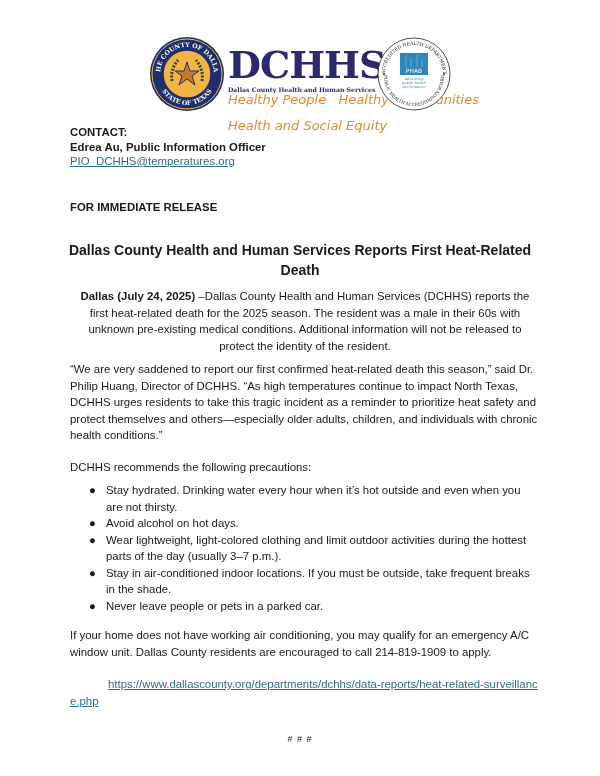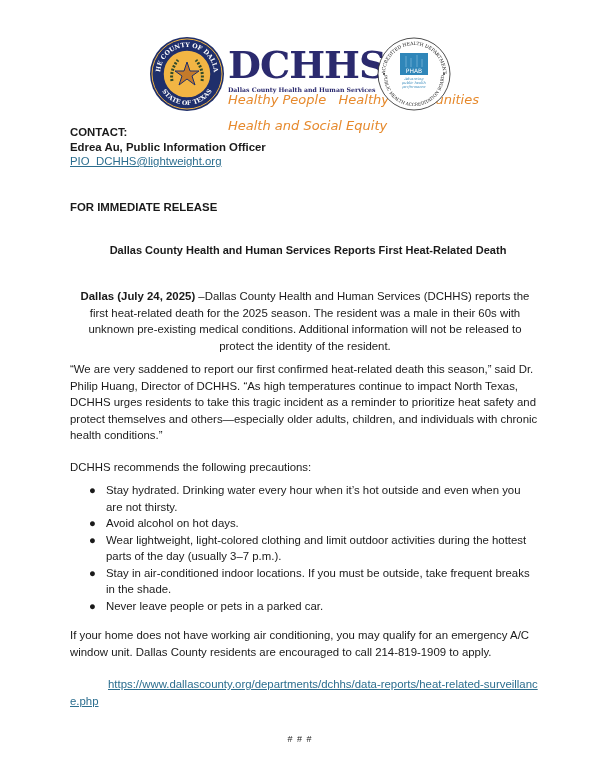--- a/index.html
+++ b/index.html
@@ -13,22 +13,22 @@
   .brand-full { font-family: "DejaVu Serif", serif; font-size: 6.2px; color: #2b2a6e; font-weight: bold; margin-top: 2px; white-space: nowrap; }
   .brand-tag { font-family: "DejaVu Sans", sans-serif; font-style: italic; font-size: 13px; color: #e6892c;
                line-height: 10px; white-space: nowrap; margin-top: 2px; }
   .phab { position: absolute; left: 228px; top: 0; width: 76px; height: 76px; }
 
   .doc { position: absolute; left: 70px; width: 470px; font-size: 11.4px; line-height: 16.5px; }
   .contact { top: 125px; font-weight: bold; }
   .contact .line { height: 14.5px; line-height: 14.5px; }
   .link { color: #2c6e8f; text-decoration: underline; font-weight: normal; }
   .release { top: 199px; font-weight: bold; height: 16px; }
-  .title { position: absolute; top: 240px; left: 68px; width: 480px; text-align: center; font-weight: bold;
-           font-size: 11px; line-height: 20px; }
+  .title { position: absolute; top: 240px; left: 60px; width: 480px; text-align: center; font-weight: bold;
+           font-size: 14px; line-height: 20px; }
   .p1 { top: 288px; text-align: center; }
   .p2 { top: 361px; }
   .p3 { top: 459px; }
   .bullets { position: absolute; top: 482px; left: 70px; width: 470px; font-size: 11.4px; line-height: 16.5px; margin: 0; padding: 0; list-style: none; }
   .bullets li { position: relative; padding-left: 36px; }
   .bullets li .dot { position: absolute; left: 19px; top: 0; }
   .p4 { top: 627px; }
   .p5 { top: 676px; }
   .endmark { position: absolute; top: 734px; left: 0; width: 600px; text-align: center; font-size: 9px; letter-spacing: 1px; }
 </style>
@@ -82,21 +82,21 @@
     <rect x="24" y="39" width="28" height="14" fill="#ffffff"></rect>
     <text x="38" y="44" font-size="3.6" fill="#2f86b9" text-anchor="middle" font-style="italic" font-family="DejaVu Serif, serif">Advancing</text>
     <text x="38" y="48" font-size="3.6" fill="#2f86b9" text-anchor="middle" font-style="italic" font-family="DejaVu Serif, serif">public health</text>
     <text x="38" y="52" font-size="3.6" fill="#2f86b9" text-anchor="middle" font-style="italic" font-family="DejaVu Serif, serif">performance</text>
   </svg>
 </div>
 
 <div class="doc contact">
   <div class="line">CONTACT:</div>
   <div class="line">Edrea Au, Public Information Officer</div>
-  <div class="line"><a class="link">PIO_DCHHS@lightweight.org</a></div>
+  <div class="line"><a class="link">PIO_DCHHS@temperatures.org</a></div>
 </div>
 
 <div class="doc release">FOR IMMEDIATE RELEASE</div>
 
 <div class="title">Dallas County Health and Human Services Reports First Heat-Related Death</div>
 
 <div class="doc p1"><b>Dallas (July 24, 2025)</b><span> –Dallas County Health and Human Services (DCHHS) reports the first heat-related death for the 2025 season. The resident was a male in their 60s with unknown pre-existing medical conditions. Additional information will not be released to protect the identity of the resident.</span></div>
 
 <div class="doc p2">“We are very saddened to report our first confirmed heat-related death this season,” said Dr. Philip Huang, Director of DCHHS. “As high temperatures continue to impact North Texas, DCHHS urges residents to take this tragic incident as a reminder to prioritize heat safety and protect themselves and others—especially older adults, children, and individuals with chronic health conditions.”</div>
 

